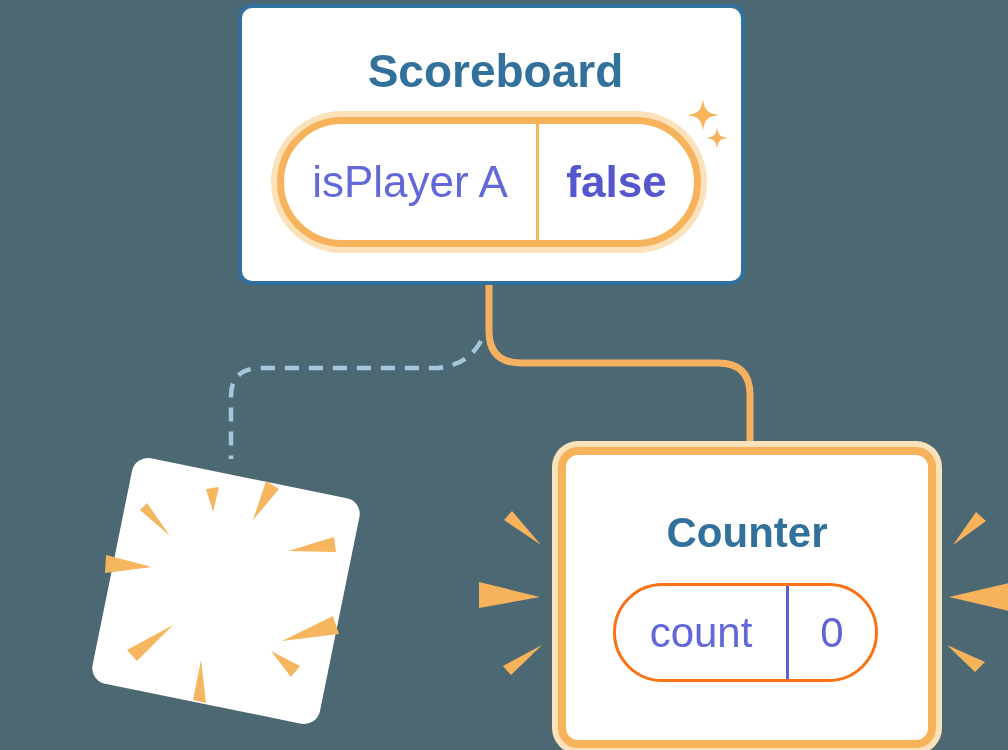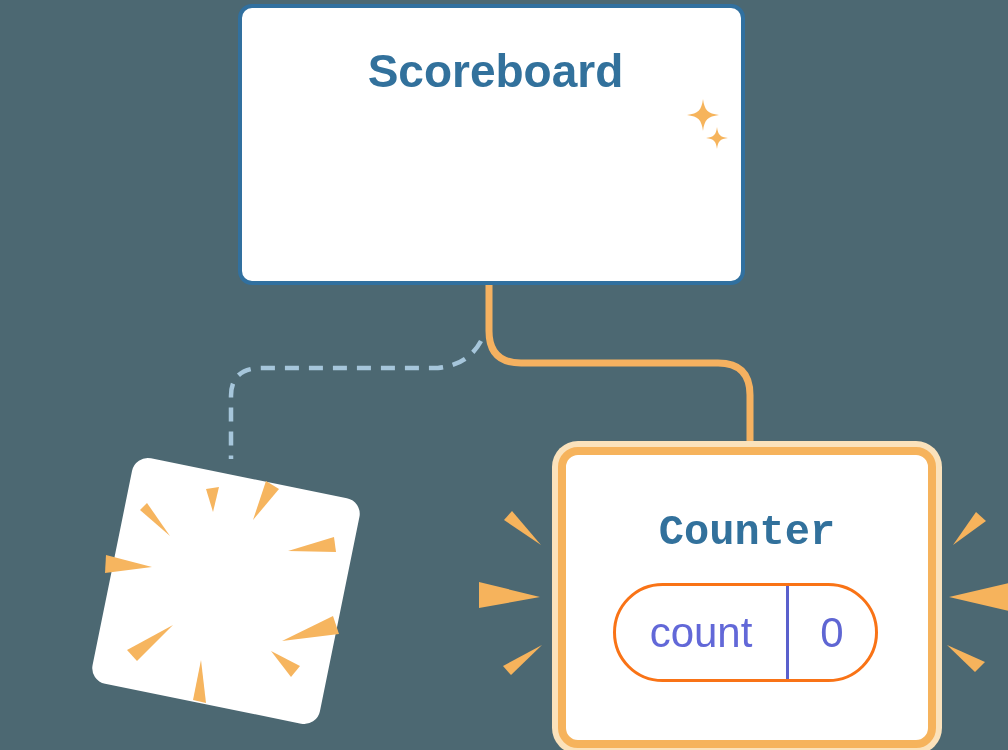--- a/index.html
+++ b/index.html
@@ -20,21 +20,21 @@
   .burst{fill:#F6B35C;}
   .sparkle{fill:#F6B45C;}
 
   
   .component-box{background:#ffffff;}
   .scoreboard{left:238px;top:4px;width:507px;height:281px;border:4px solid #31709F;border-radius:14px;}
   .counter{left:558px;top:447px;width:378px;height:301px;border:8px solid #F6B35C;border-radius:20px;
            box-shadow:0 0 0 6px #FBE2BB;}
   .box-title{text-align:center;font-weight:bold;color:#32719C;line-height:1;}
   .scoreboard-title{left:238px;top:48px;width:507px;font-size:46px;padding-left:8px;}
-  .counter-title{left:558px;top:512px;width:378px;font-size:42px;font-family:Liberation Mono, monospace;}
+  .counter-title{left:558px;top:512px;width:378px;font-size:42px;}
 
   
   .state-pill{display:flex;align-items:stretch;background:#ffffff;border-radius:999px;}
   .pill-hl{left:277px;top:117px;width:424px;height:130px;border:7px solid #F6B35C;
            box-shadow:0 0 0 6px #FBE2BB;}
   .pill-plain{left:613px;top:583px;width:265px;height:99px;border:3px solid #f97316;}
   .pill-cell{display:flex;align-items:center;justify-content:center;line-height:1;}
   .pill-label{color:#6268D8;}
   .pill-value{color:#5656CE;font-weight:bold;}
   .pill-hl .pill-label{width:252px;font-size:44px;}
@@ -74,20 +74,24 @@
     </g>
     <g>
       <path class="burst" d="M953 545 L976 512 L986 521 Z"></path>
       <path class="burst" d="M949 597 L1009 583 L1009 611 Z"></path>
       <path class="burst" d="M947 645 L975 672 L985 662 Z"></path>
     </g>
   </svg>
 
   <div class="abs component-box scoreboard"></div>
   <div class="abs box-title scoreboard-title">Scoreboard</div>
+  <div class="abs state-pill pill-hl">
+    <div class="pill-cell pill-label">isPlayer A</div>
+    <div class="pill-cell pill-value">false</div>
+  </div>
 
   <svg class="abs" style="left:680px;top:92px;" width="56" height="64" viewBox="0 0 56 64">
     <path class="sparkle" d="M23 7 C24.6 18.4 27.6 21.4 39 23 C27.6 24.6 24.6 27.6 23 39 C21.4 27.6 18.4 24.6 7 23 C18.4 21.4 21.4 18.4 23 7 Z"></path>
     <path class="sparkle" d="M37 35 C38.1 43 40 44.9 48 46 C40 47.1 38.1 49 37 57 C35.9 49 34 47.1 26 46 C34 44.9 35.9 43 37 35 Z"></path>
   </svg>
 
   <div class="abs component-box counter"></div>
   <div class="abs box-title counter-title">Counter</div>
   <div class="abs state-pill pill-plain">
     <div class="pill-cell pill-label">count</div>

